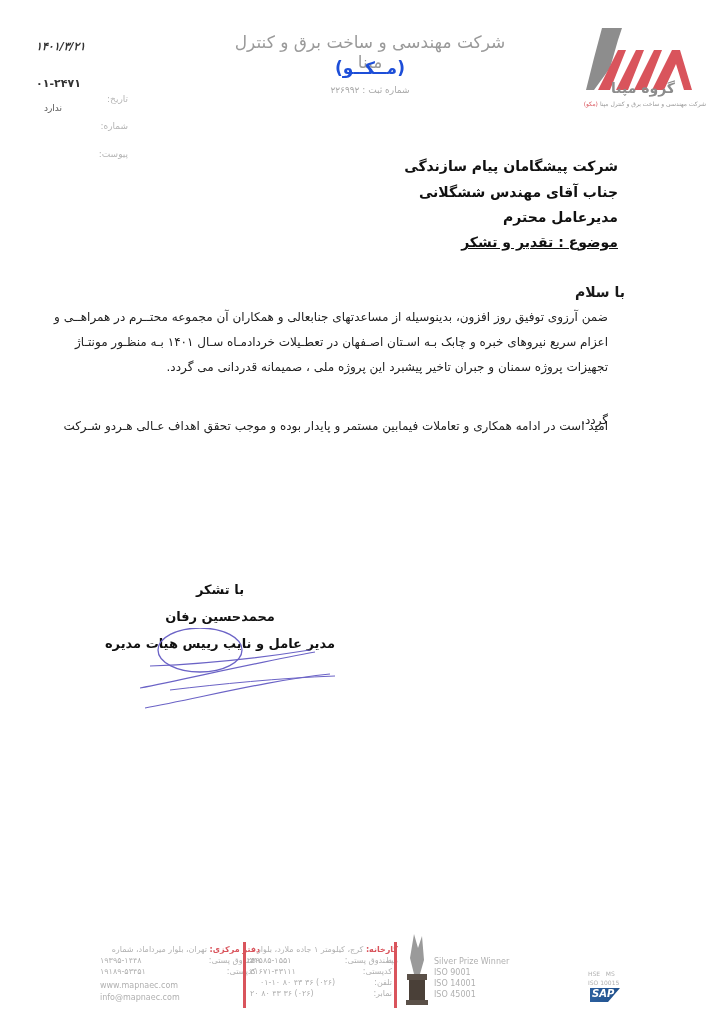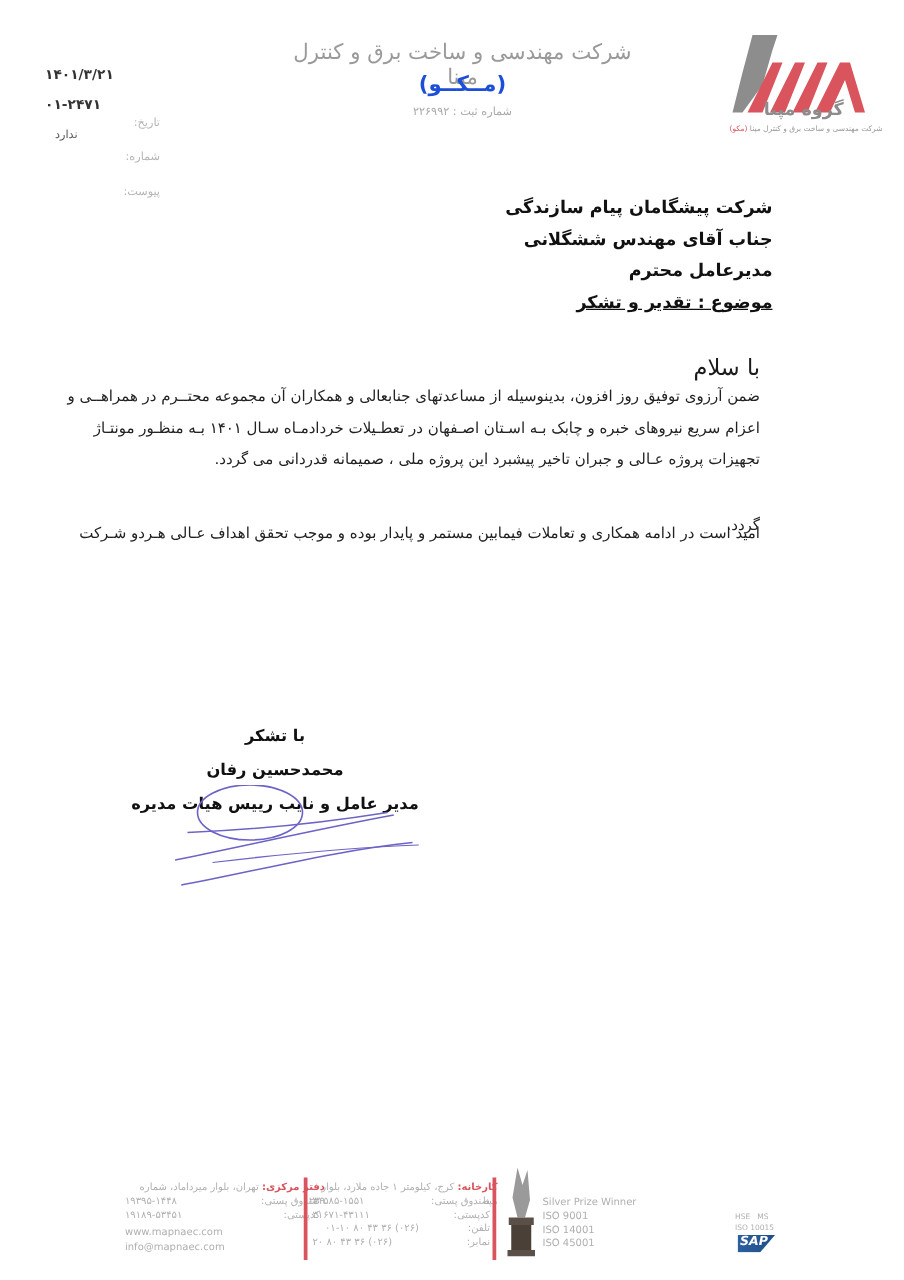--- a/index.html
+++ b/index.html
@@ -19,21 +19,21 @@
 
   .meta-label { font-size:9px; color:#b5b5b5; direction:rtl; text-align:right; width:40px;margin-top:28px; }
   .meta-value { font-size:11px; color:#333; font-weight:bold; direction:ltr; text-align:left; }
   .meta-value.small { font-size:9px; color:#555; font-weight:normal; direction:rtl; }
 
   
   .addr { right:105px; font-size:14px; font-weight:bold; color:#111; direction:rtl; text-align:right; }
   .addr.underline { text-decoration:underline; }
 
   
-  .greeting { right:115px; top:284px; font-size:18px; font-weight:normal; direction:rtl; }
+  .greeting { right:98px; top:284px; font-size:14px; font-weight:bold; direction:rtl; }
   .body-line { right:115px; width:490px; font-size:12px; direction:rtl; text-align:justify; text-align-last:justify; color:#222; white-space:nowrap; }
   .body-line.last { text-align-last:right; width:auto; }
 
   
   .sig { left:100px; width:240px; text-align:center; direction:rtl; font-weight:bold; font-size:13px; color:#111; }
   .sig-scribble { left:140px; top:628px; width:200px; height:90px; }
 
   
   .footer-text { font-size:8px; color:#b0b0b0; direction:rtl; text-align:right; line-height:11px; }
   .footer-text .hl { color:#d9545c; font-weight:bold; }
@@ -56,35 +56,35 @@
   <polygon points="54,62 74,22 82,22 66,62" fill="#d9545c"></polygon>
   <polygon points="72,62 92,22 100,22 112,62 104,62 96,36 84,62" fill="#d9545c"></polygon>
 </svg>
 <div class="abs logo-caption-main">گروه مپنا</div>
 <div class="abs logo-caption-sub">
   <span>شرکت مهندسی و ساخت برق و کنترل مپنا</span>
   <span class="red">(مکو)</span>
 </div>
 
 <div class="abs meta-label" style="left:88px; top:66px;">تاریخ:</div>
-<div class="abs meta-value" style="left:36px; top:53px;">۱۴۰۱/۳/۲۱</div>
+<div class="abs meta-value" style="left:36px; top:40px;font-style:italic;">۱۴۰۱/۳/۲۱</div>
 <div class="abs meta-label" style="left:88px; top:93px;">شماره:</div>
 <div class="abs meta-value" style="left:36px; top:77px;">۰۱-۲۴۷۱</div>
 <div class="abs meta-label" style="left:88px; top:121px;">پیوست:</div>
 <div class="abs meta-value small" style="left:44px; top:103px;">ندارد</div>
 
 <div class="abs addr" style="top:158px;">شرکت  پیشگامان پیام سازندگی</div>
 <div class="abs addr" style="top:184px;">جناب آقای مهندس ششگلانی</div>
 <div class="abs addr" style="top:209px;">مدیرعامل محترم</div>
 <div class="abs addr underline" style="top:234px;">موضوع : تقدیر و تشکر</div>
 
 <div class="abs greeting">با سلام</div>
 <div class="abs body-line" style="top:310px;">ضمن آرزوی توفیق روز افزون، بدینوسیله از مساعدتهای جنابعالی و همکاران آن مجموعه محتــرم در همراهــی و</div>
 <div class="abs body-line" style="top:335px;">اعزام سریع نیروهای خبره و چابک بـه اسـتان اصـفهان در تعطـیلات خردادمـاه سـال ۱۴۰۱ بـه منظـور مونتـاژ</div>
-<div class="abs body-line last" style="top:360px;">تجهیزات پروژه عـالی و جبران تاخیر پیشبرد این پروژه ملی ، صمیمانه قدردانی می گردد.</div>
+<div class="abs body-line last" style="top:360px;">تجهیزات پروژه سمنان و جبران تاخیر پیشبرد این پروژه ملی ، صمیمانه قدردانی می گردد.</div>
 <div class="abs body-line" style="top:387px;margin-top:32px;">امید است در ادامه  همکاری و تعاملات فیمابین مستمر و پایدار بوده و موجب تحقق اهداف عـالی هـردو شـرکت</div>
 <div class="abs body-line last" style="top:413px;">گردد.</div>
 
 <div class="abs sig" style="top:582px;">با تشکر</div>
 <div class="abs sig" style="top:609px;">محمدحسین رفان</div>
 <div class="abs sig" style="top:636px;">مدیر عامل و نایب رییس هیات مدیره</div>
 <svg class="abs sig-scribble" viewBox="0 0 200 90">
   <ellipse cx="60" cy="22" rx="42" ry="22" fill="none" stroke="#6b63c6" stroke-width="1.3"></ellipse>
   <path d="M10 38 C60 36 120 30 170 22" fill="none" stroke="#6b63c6" stroke-width="1.2"></path>
   <path d="M0 60 C50 50 120 34 175 24" fill="none" stroke="#6b63c6" stroke-width="1.2"></path>

